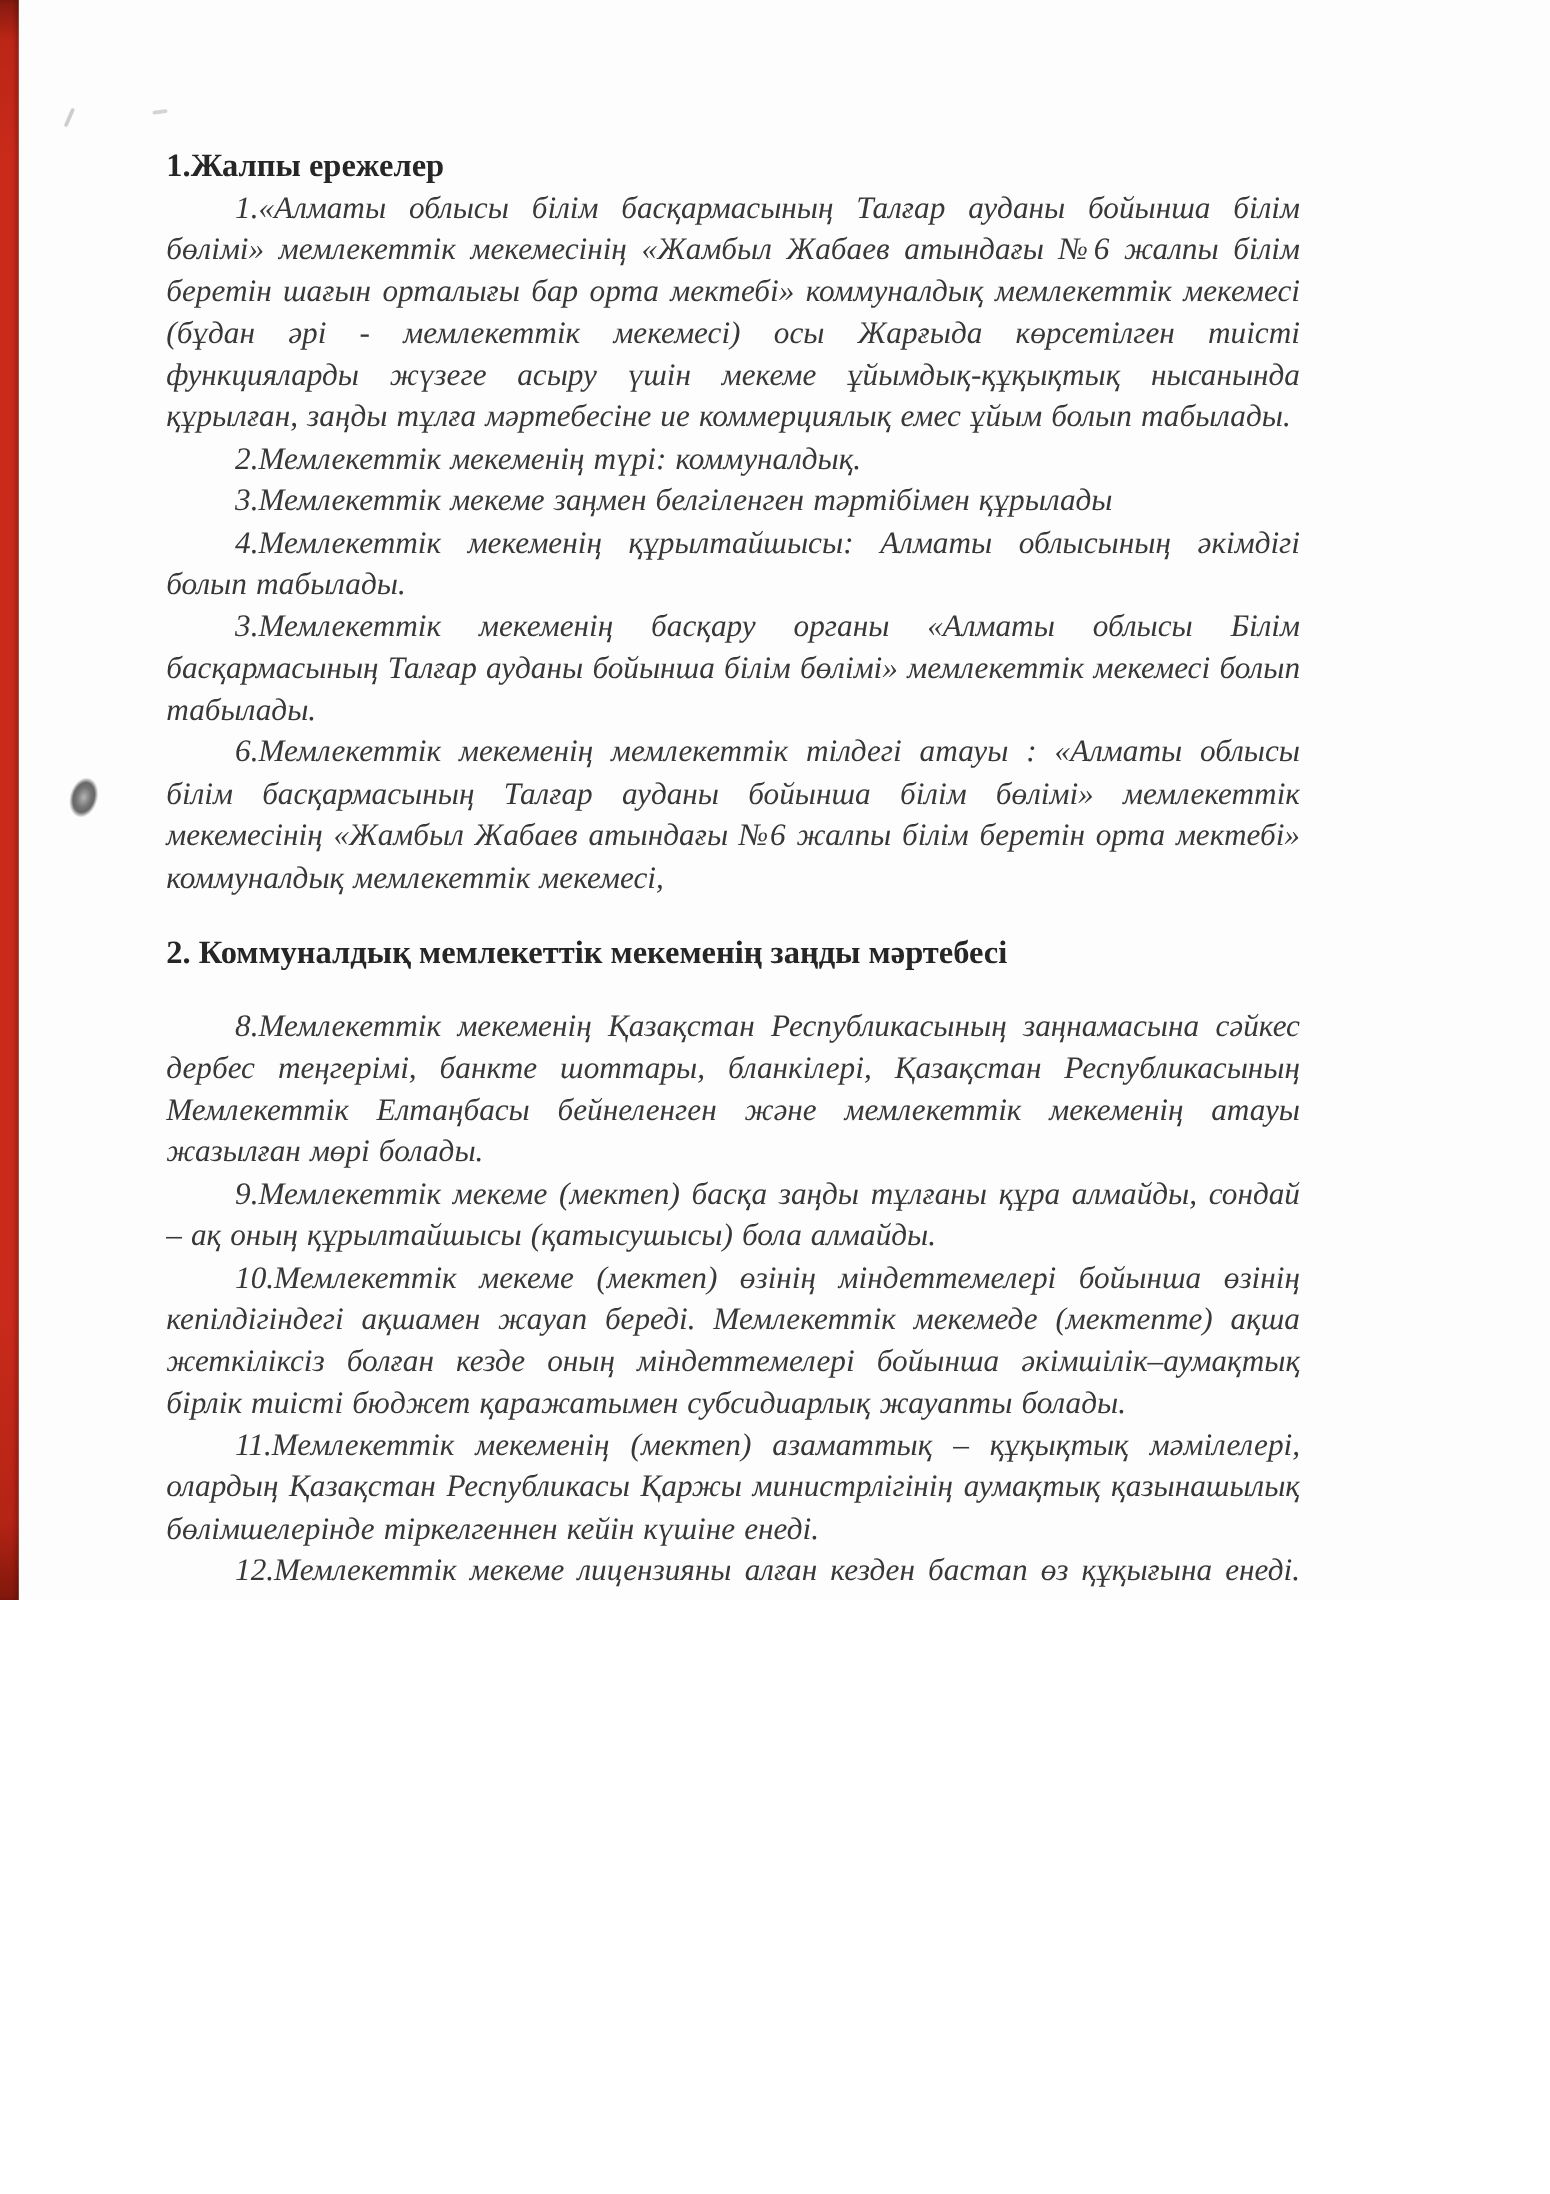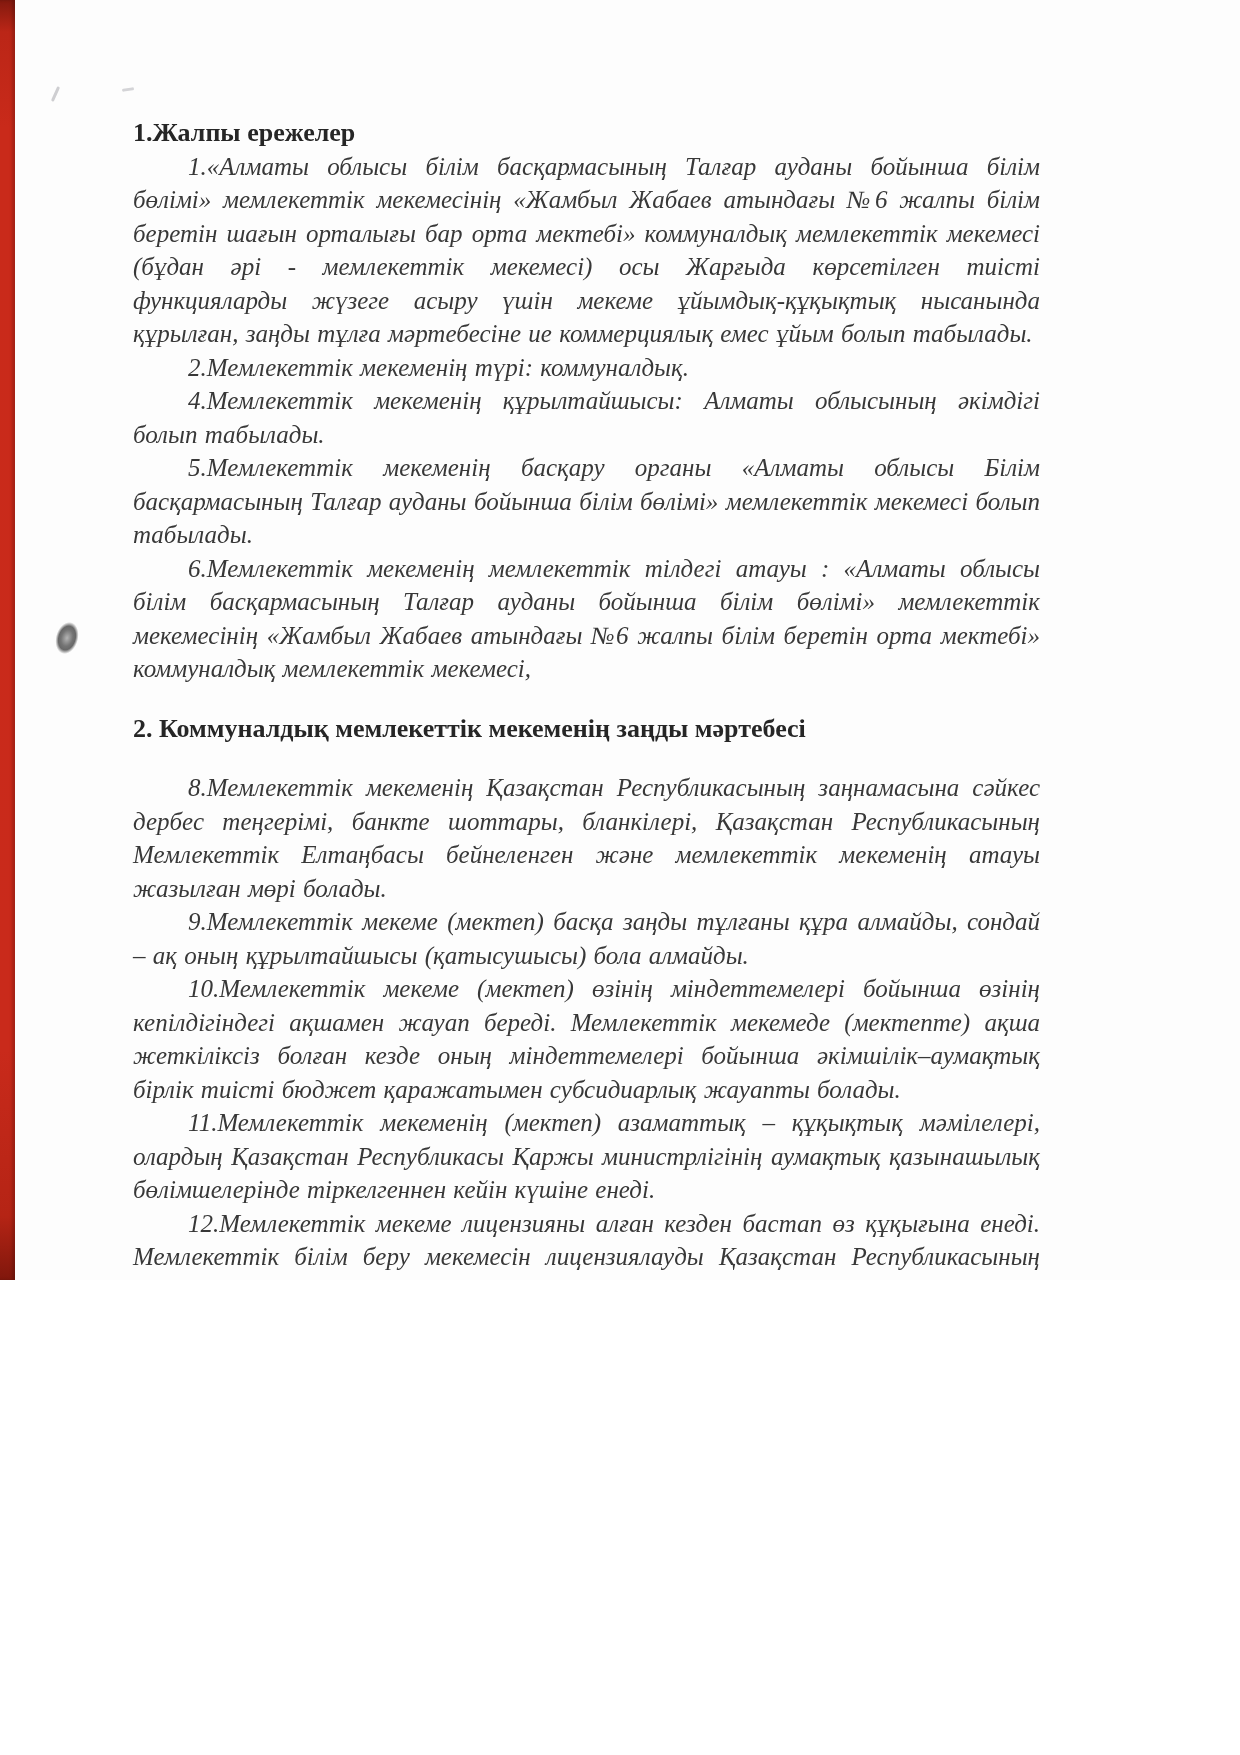--- a/index.html
+++ b/index.html
@@ -150,22 +150,23 @@
 
   <div class="scanner-strip"></div>
   <div class="corner-wash"></div>
   <div class="red-stripe"></div>
 
   <div class="content">
     <h2 class="h1">1.Жалпы ережелер</h2>
     <div class="paras">
         <p class="para">1.«Алматы облысы білім басқармасының Талғар ауданы бойынша білім бөлімі» мемлекеттік мекемесінің «Жамбыл Жабаев  атындағы №6 жалпы білім беретін шағын орталығы бар орта мектебі» коммуналдық мемлекеттік мекемесі (бұдан әрі - мемлекеттік мекемесі) осы Жарғыда көрсетілген тиісті функцияларды жүзеге асыру үшін мекеме ұйымдық-құқықтық нысанында құрылған, заңды тұлға мәртебесіне ие коммерциялық емес ұйым болып табылады.</p>
         <p class="para">2.Мемлекеттік мекеменің түрі: коммуналдық.</p>
+        <p class="para">3.Мемлекеттік мекеме заңмен белгіленген тәртібімен құрылады</p>
         <p class="para">4.Мемлекеттік мекеменің құрылтайшысы: Алматы облысының әкімдігі болып табылады.</p>
-        <p class="para">5.Мемлекеттік мекеменің басқару органы «Алматы облысы Білім басқармасының Талғар ауданы бойынша білім бөлімі» мемлекеттік мекемесі болып табылады.</p>
+        <p class="para">3.Мемлекеттік мекеменің басқару органы «Алматы облысы Білім басқармасының Талғар ауданы бойынша білім бөлімі» мемлекеттік мекемесі болып табылады.</p>
         <p class="para">6.Мемлекеттік мекеменің мемлекеттік тілдегі атауы : «Алматы облысы білім басқармасының Талғар ауданы бойынша білім бөлімі» мемлекеттік мекемесінің «Жамбыл Жабаев  атындағы №6 жалпы білім беретін орта мектебі» коммуналдық мемлекеттік мекемесі,</p>
       </div>
 
     <h2 class="h2">2. Коммуналдық мемлекеттік мекеменің заңды мәртебесі</h2>
     <div class="paras">
         <p class="para">8.Мемлекеттік мекеменің  Қазақстан Республикасының заңнамасына сәйкес дербес теңгерімі, банкте шоттары, бланкілері, Қазақстан Республикасының Мемлекеттік Елтаңбасы бейнеленген және мемлекеттік мекеменің атауы жазылған мөрі болады.</p>
         <p class="para">9.Мемлекеттік мекеме (мектеп) басқа заңды тұлғаны құра алмайды, сондай – ақ оның құрылтайшысы (қатысушысы) бола алмайды.</p>
         <p class="para">10.Мемлекеттік мекеме (мектеп) өзінің міндеттемелері бойынша өзінің кепілдігіндегі ақшамен жауап береді. Мемлекеттік мекемеде (мектепте) ақша жеткіліксіз болған кезде оның міндеттемелері бойынша әкімшілік–аумақтық бірлік тиісті бюджет қаражатымен субсидиарлық жауапты болады.</p>
         <p class="para">11.Мемлекеттік мекеменің (мектеп) азаматтық – құқықтық мәмілелері, олардың Қазақстан Республикасы Қаржы министрлігінің аумақтық қазынашылық бөлімшелерінде тіркелгеннен кейін күшіне енеді.</p>
         <p class="para">12.Мемлекеттік мекеме лицензияны алған кезден бастап өз құқығына енеді. Мемлекеттік білім беру мекемесін лицензиялауды Қазақстан Республикасының бекітілген ережелері негізінде жүзеге асырады.</p>

